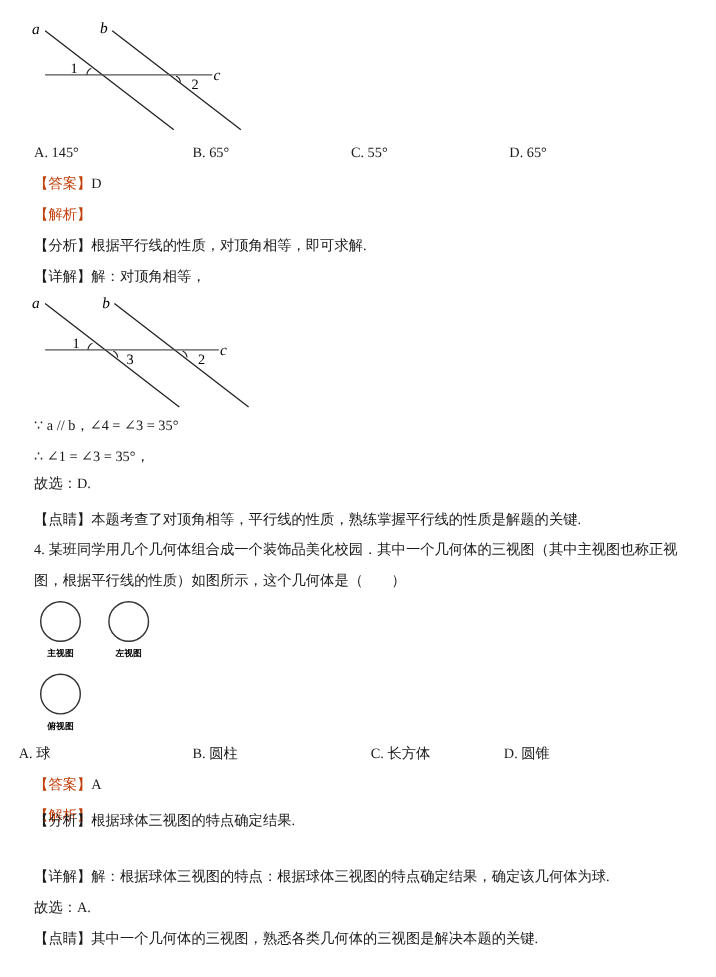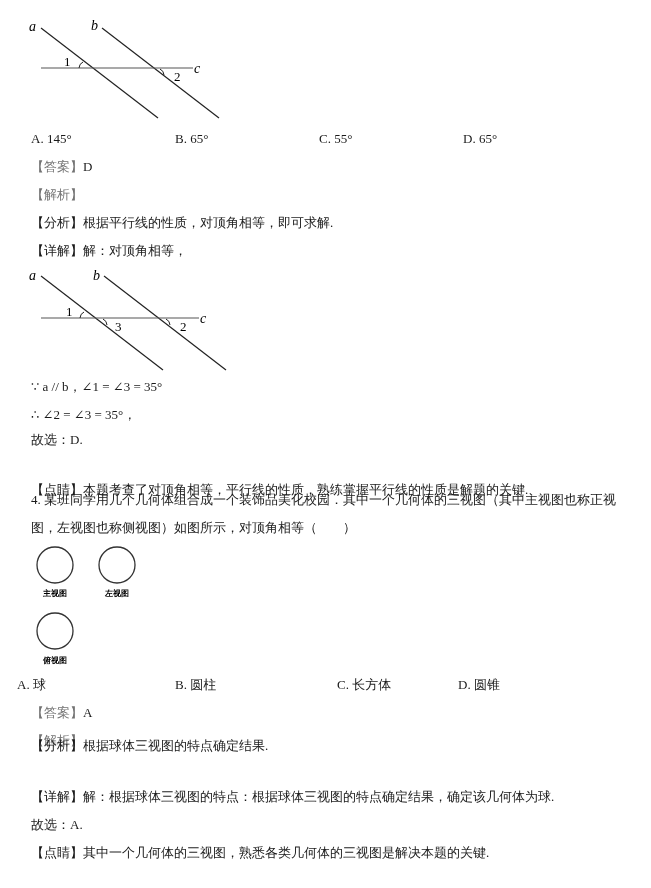--- a/index.html
+++ b/index.html
@@ -3,21 +3,21 @@
   <meta charset="utf-8">
   <style>
     html, body { margin: 0; padding: 0; background: #ffffff; }
     body {
       width: 651px; height: 888px; position: relative; overflow: hidden;
       font-family: "Liberation Serif", "DejaVu Serif", serif;
       color: #1a1a1a; font-size: 13px;
     }
     .abs { position: absolute; white-space: nowrap; }
     .line { position: absolute; left: 31px; white-space: nowrap; line-height: 16px; }
-    .blue { color: #737373; }
+    .blue { color: #c2410c; }
     .opt { position: absolute; white-space: nowrap; line-height: 16px; }
     svg text { font-family: "Liberation Serif", "DejaVu Serif", serif; }
     .caption { font-family: "DejaVu Sans", sans-serif; font-size: 8px; font-weight: bold; color: #333; }
   </style>
 </head>
 <body>
 
 <svg class="abs" style="left:0;top:0" width="330" height="130" viewBox="0 0 330 130">
   <line x1="41" y1="28" x2="158" y2="118" stroke="#222" stroke-width="1.2"></line>
   <line x1="102" y1="28" x2="219" y2="118" stroke="#222" stroke-width="1.2"></line>
@@ -49,27 +49,27 @@
   <path d="M103 59 A 7 7 0 0 1 107 65" fill="none" stroke="#222" stroke-width="1"></path>
   <path d="M166 59 A 7 7 0 0 1 170 65" fill="none" stroke="#222" stroke-width="1"></path>
   <text x="29" y="20" font-size="14" font-style="italic">a</text>
   <text x="93" y="20" font-size="14" font-style="italic">b</text>
   <text x="200" y="63" font-size="14" font-style="italic">c</text>
   <text x="66" y="56" font-size="13">1</text>
   <text x="115" y="71" font-size="13">3</text>
   <text x="180" y="71" font-size="13">2</text>
 </svg>
 
-<div class="line" style="top:379px">∵ a // b，∠1 = ∠3 = 35°</div>
-<div class="line" style="top:407px">∴ ∠2 = ∠3 = 35°，</div>
+<div class="line" style="top:379px">∵ a // b，∠4 = ∠3 = 35°</div>
+<div class="line" style="top:407px">∴ ∠1 = ∠3 = 35°，</div>
 <div class="line" style="top:432px">故选：D.</div>
-<div class="line" style="top:482px"><span>【点睛】</span><span>本题考查了对顶角相等，平行线的性质，熟练掌握平行线的性质是解题的关键.</span></div>
+<div class="line" style="top:464px"><span>【点睛】</span><span>本题考查了对顶角相等，平行线的性质，熟练掌握平行线的性质是解题的关键.</span></div>
 
 <div class="line" style="top:492px">4. 某班同学用几个几何体组合成一个装饰品美化校园．其中一个几何体的三视图（其中主视图也称正视</div>
-<div class="line" style="top:520px">图，左视图也称侧视图）如图所示，对顶角相等（　　）</div>
+<div class="line" style="top:520px">图，根据平行线的性质）如图所示，这个几何体是（　　）</div>
 
 <svg class="abs" style="left:0;top:540px" width="200" height="130" viewBox="0 0 200 130">
   <circle cx="55" cy="25" r="18" fill="none" stroke="#333" stroke-width="1.3"></circle>
   <circle cx="117" cy="25" r="18" fill="none" stroke="#333" stroke-width="1.3"></circle>
   <circle cx="55" cy="91" r="18" fill="none" stroke="#333" stroke-width="1.3"></circle>
   <text class="caption" x="55" y="56" text-anchor="middle">主视图</text>
   <text class="caption" x="117" y="56" text-anchor="middle">左视图</text>
   <text class="caption" x="55" y="123" text-anchor="middle">俯视图</text>
 </svg>
 

